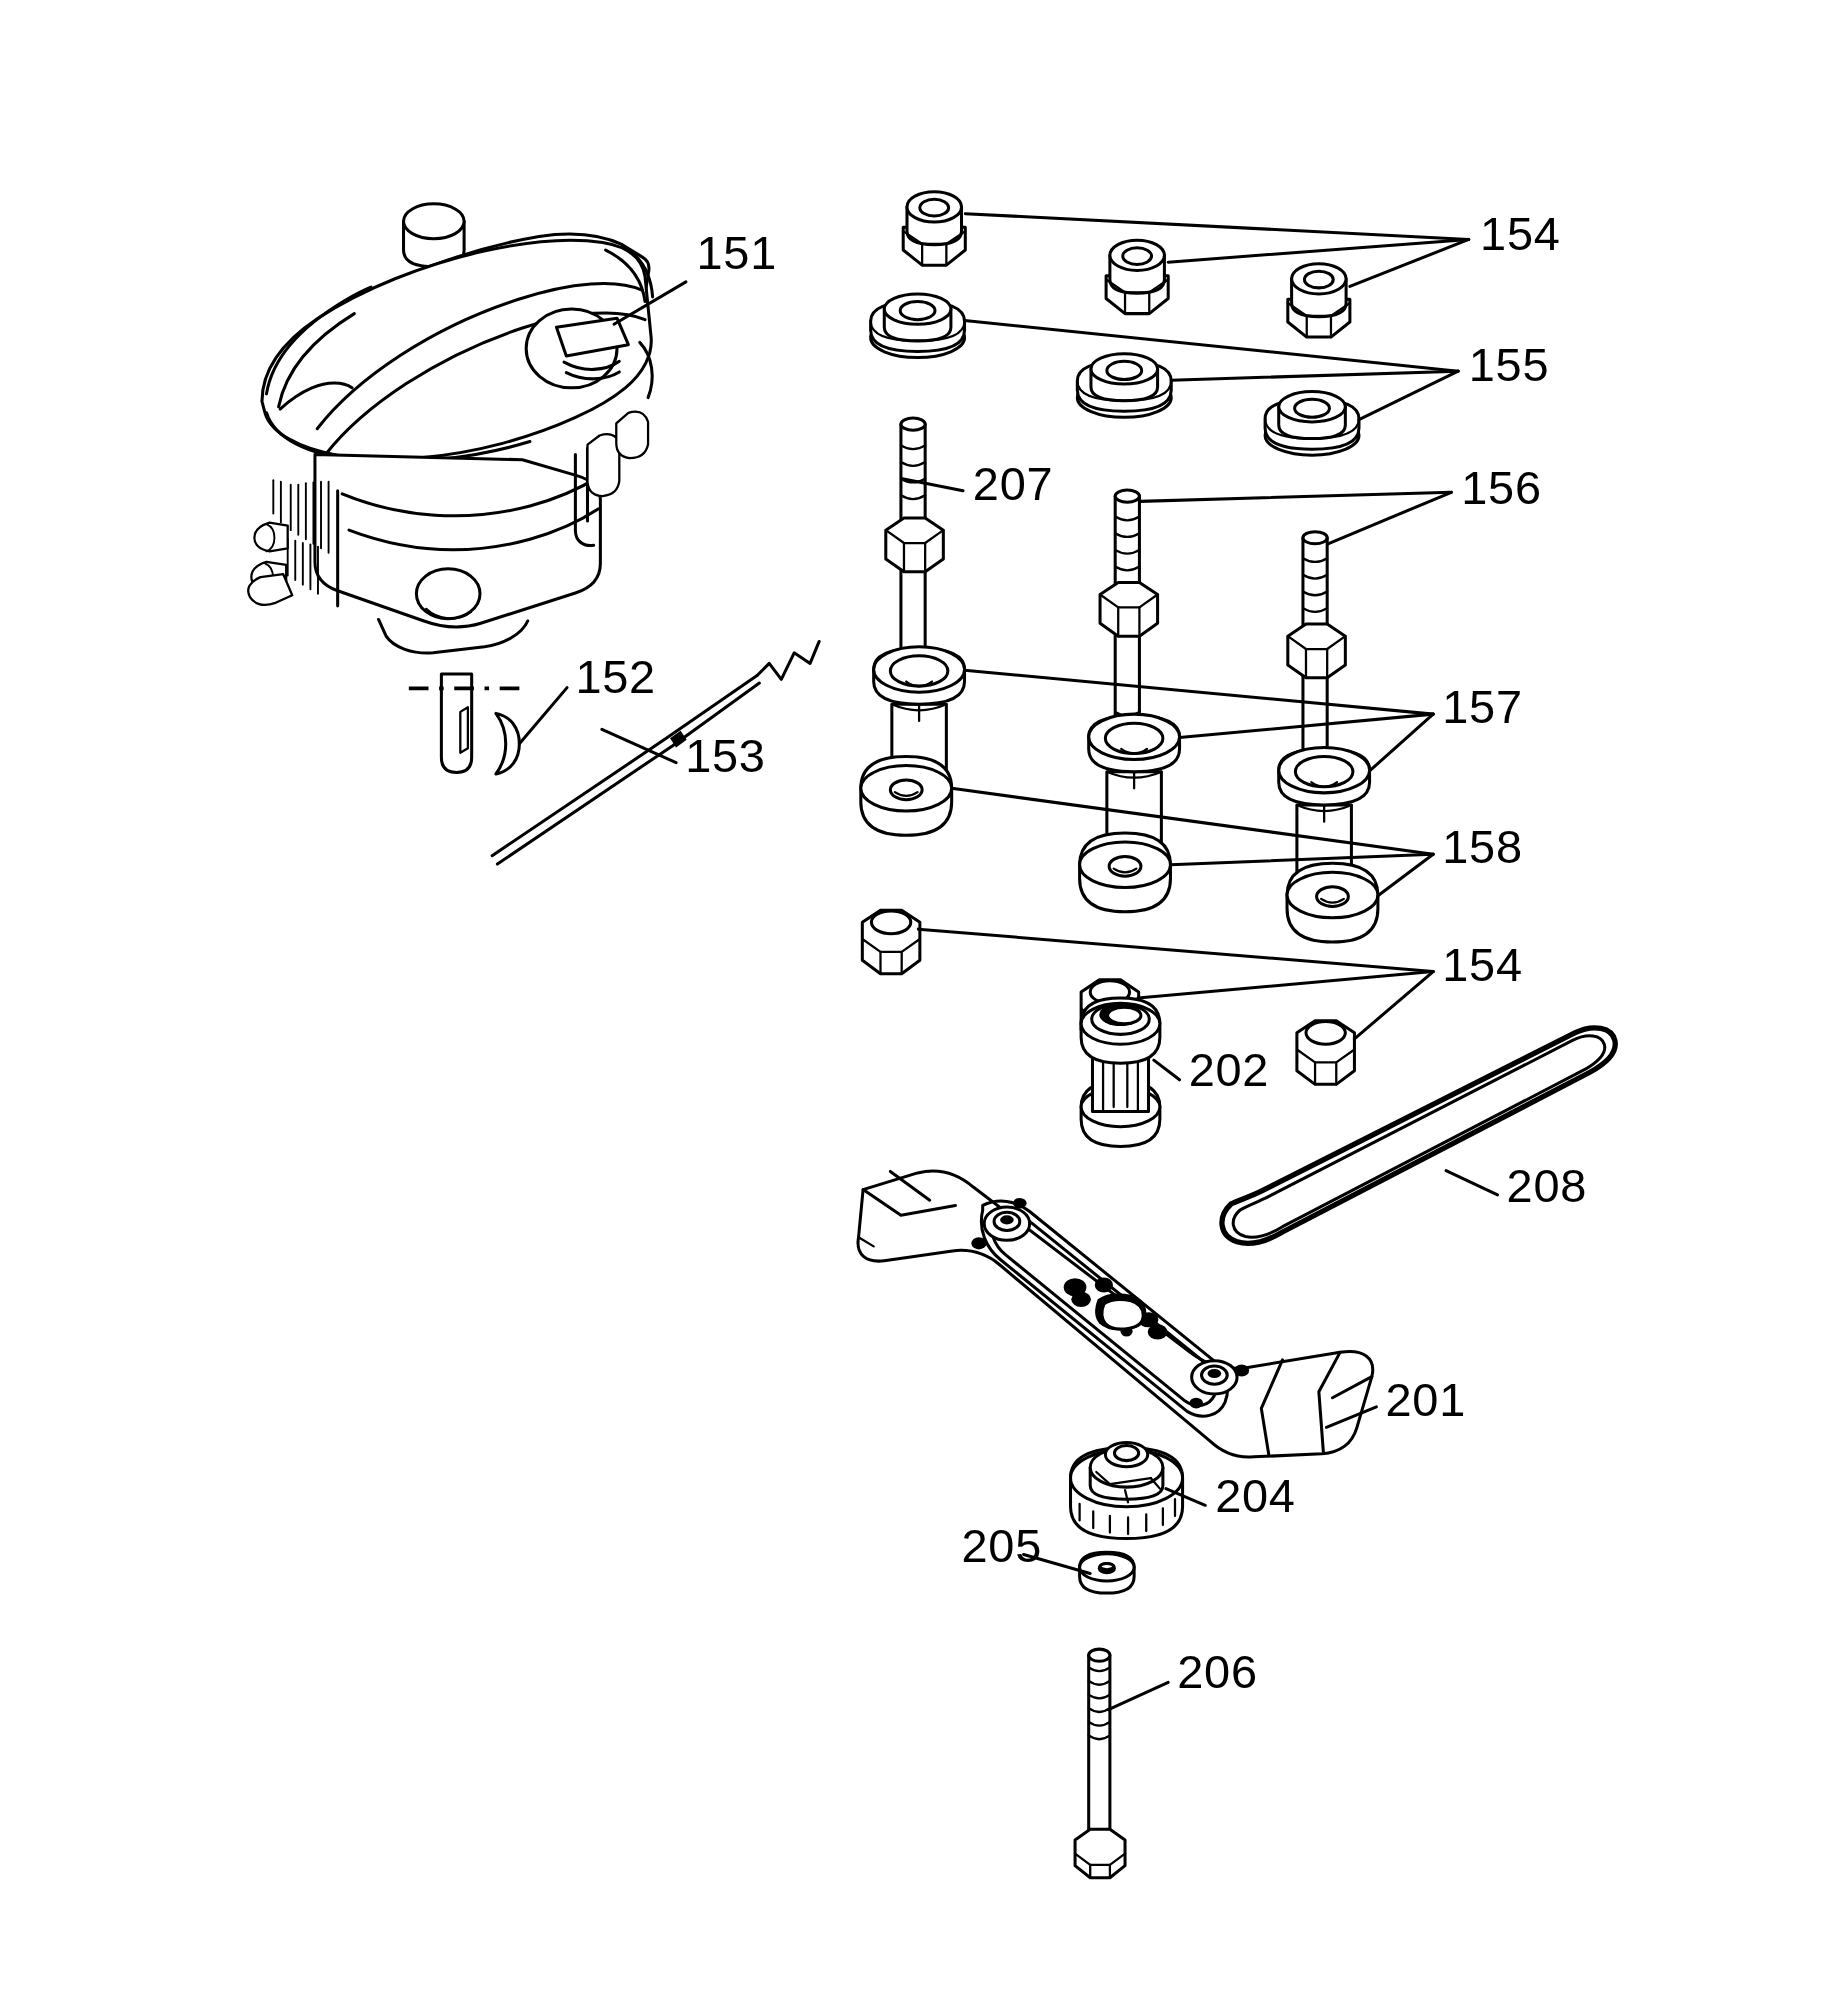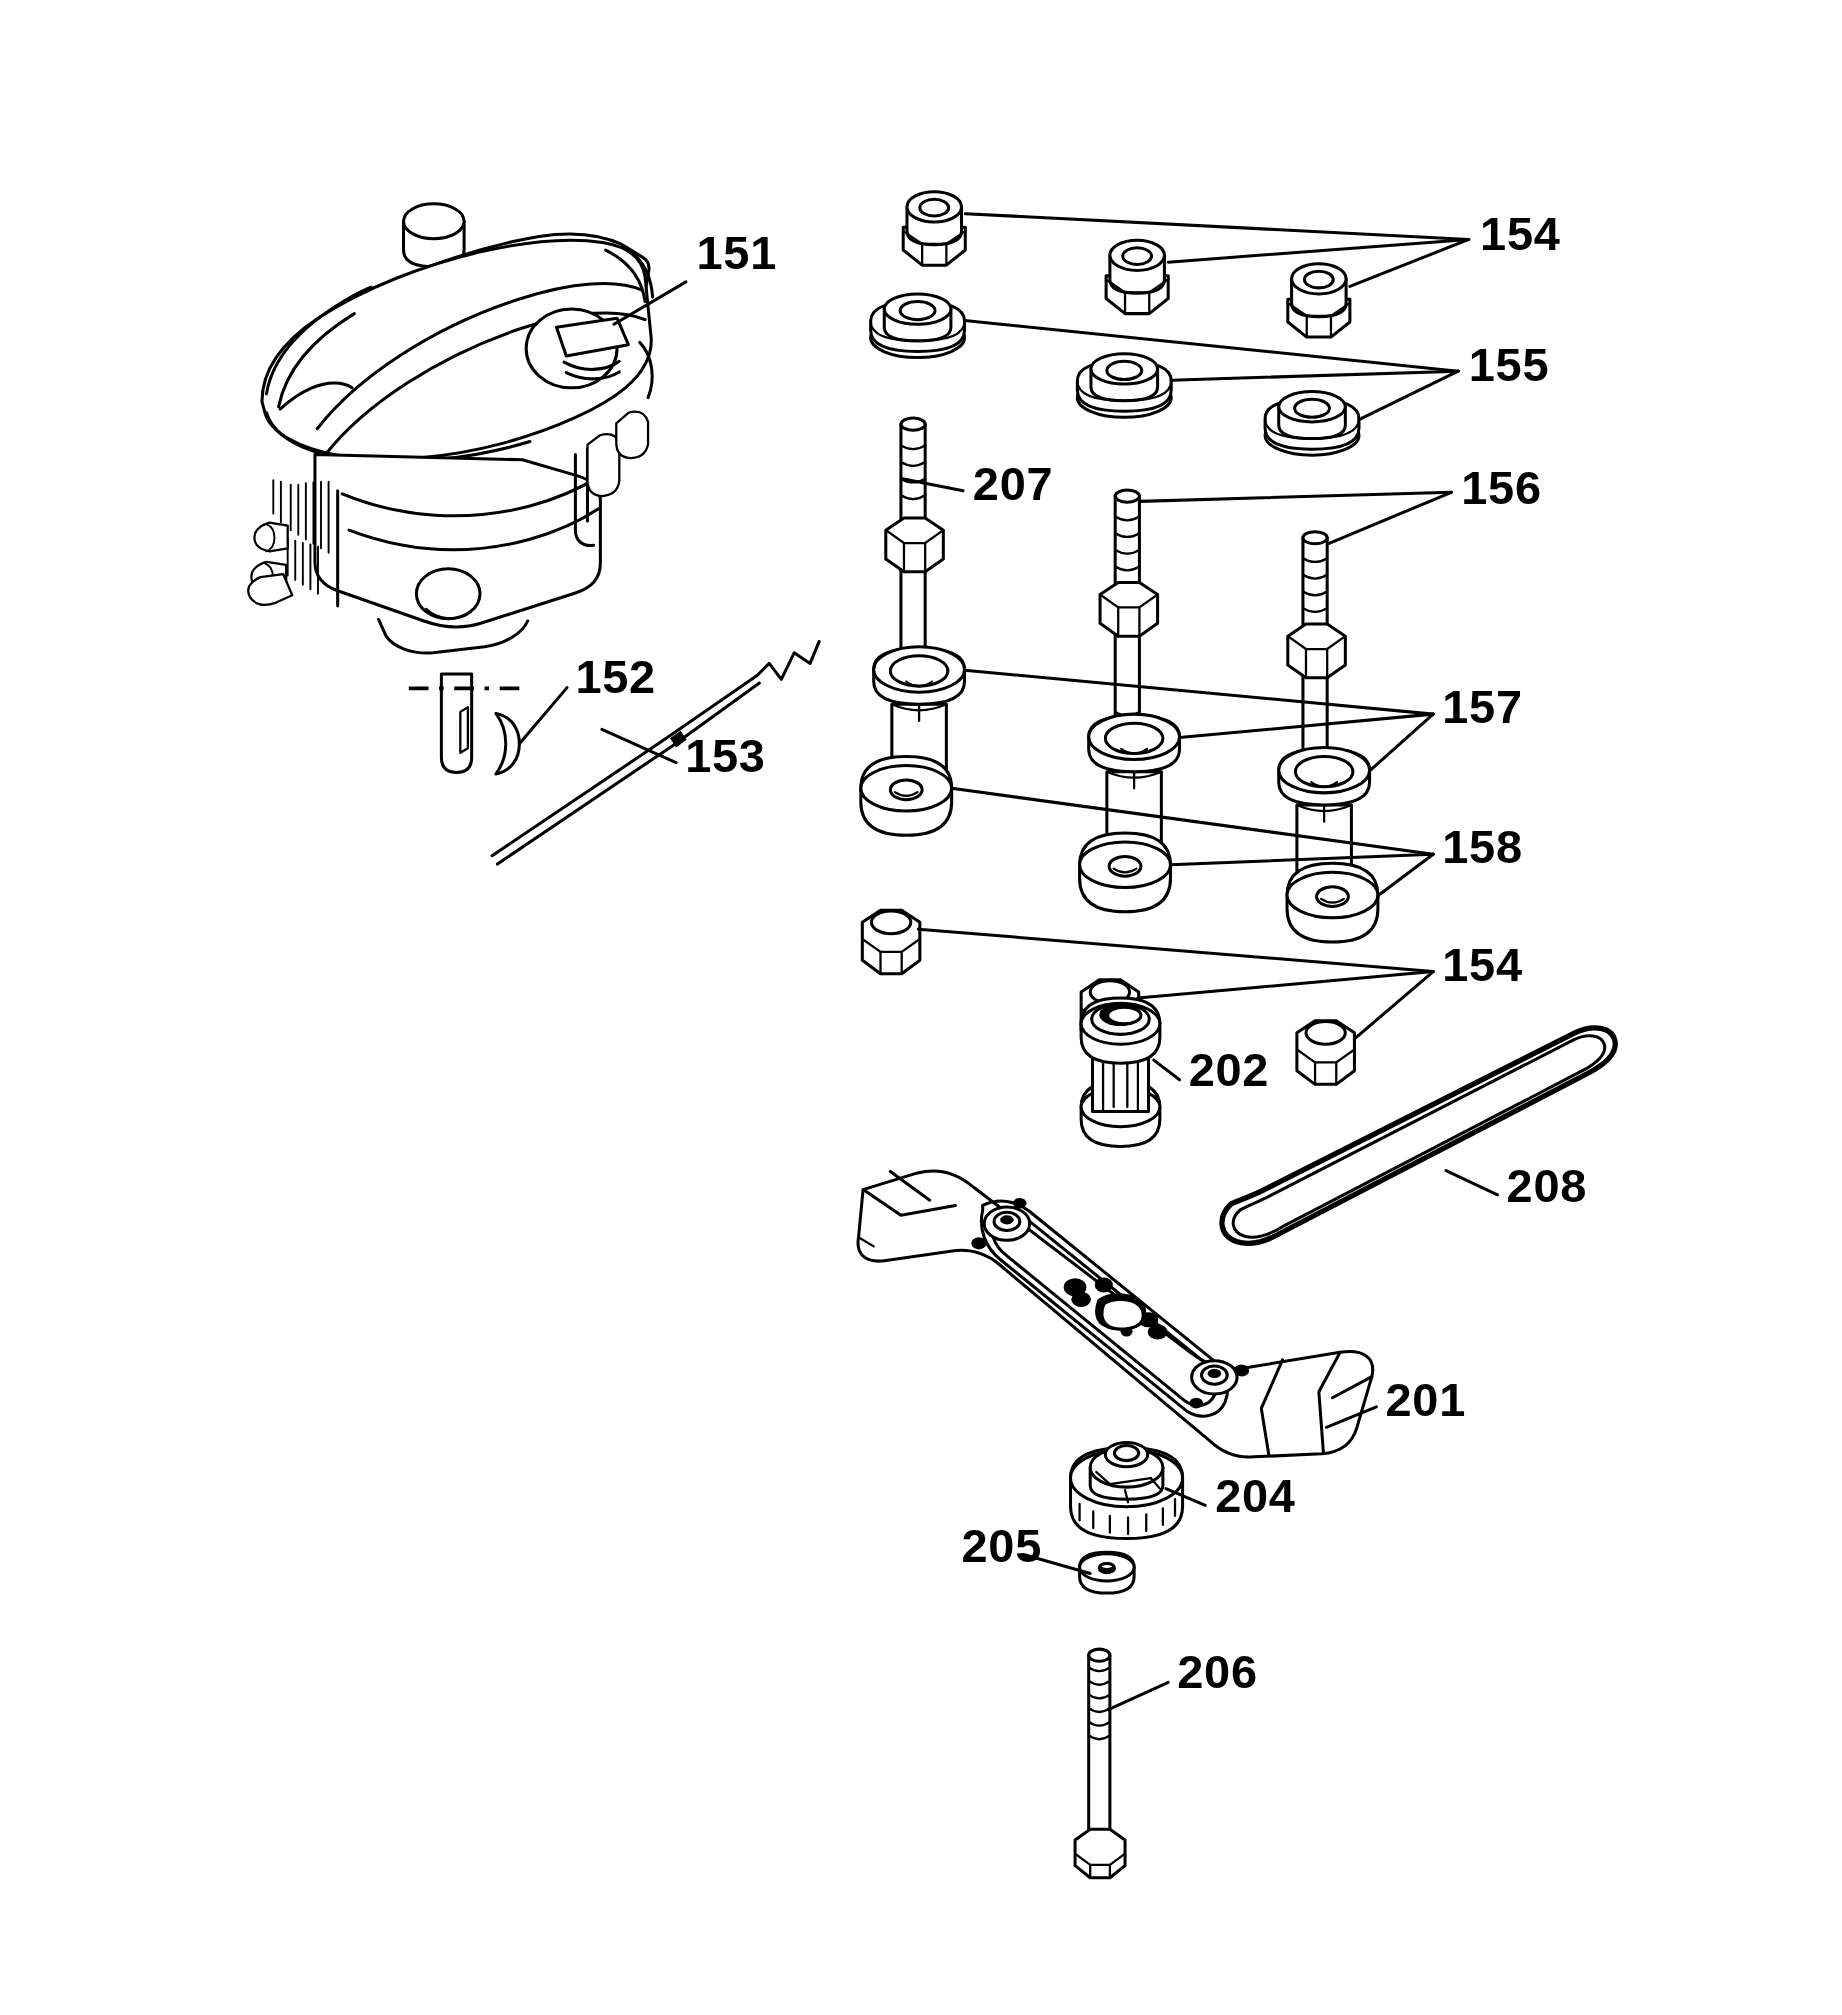--- a/index.html
+++ b/index.html
@@ -9,21 +9,20 @@
   }
   body {
     font-family: "Liberation Sans", sans-serif;
   }
   #diagram-root {
     position: relative;
     width: 1842px;
     height: 2015px;
     background: #ffffff;
     overflow: hidden;
-    font-weight: bold;
   }
   #parts-svg {
     position: absolute;
     top: 0;
     left: 0;
     width: 1842px;
     height: 2015px;
   }
   .ln {
     fill: none;

